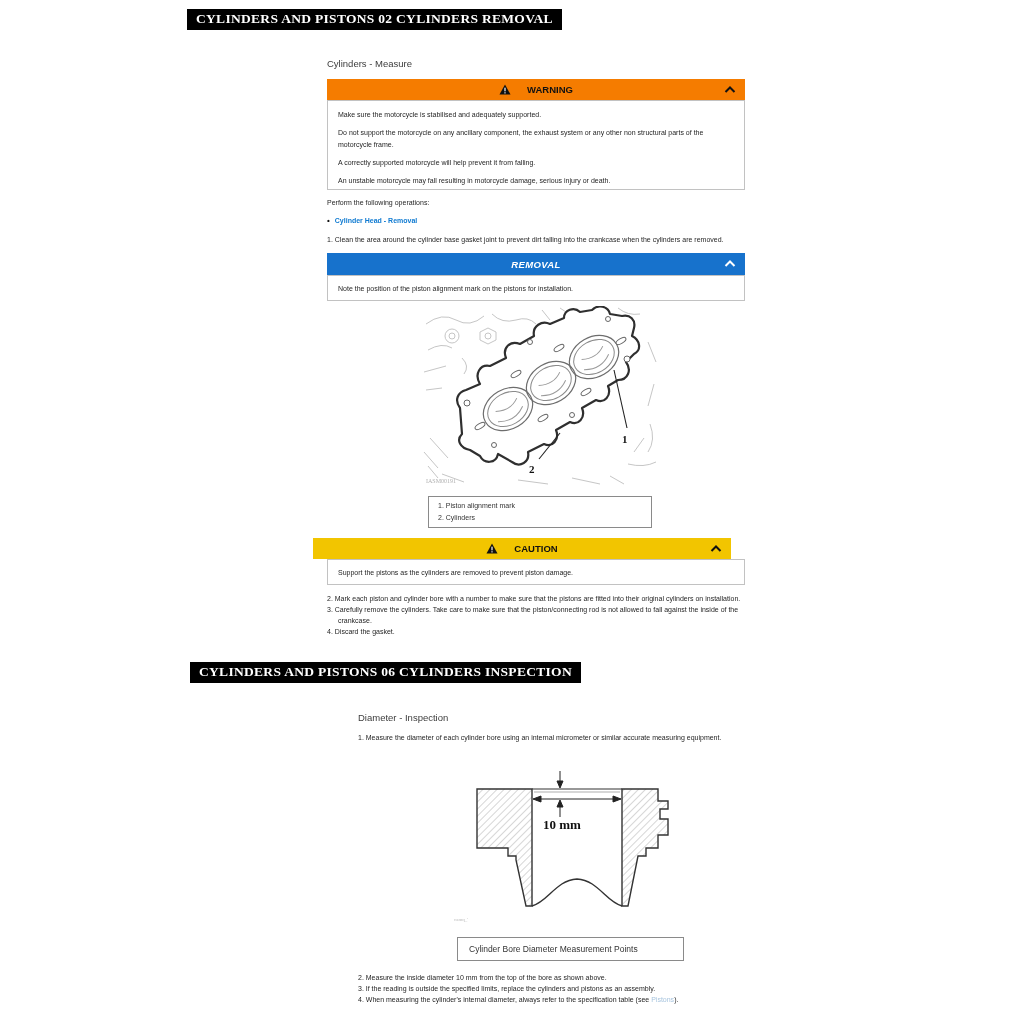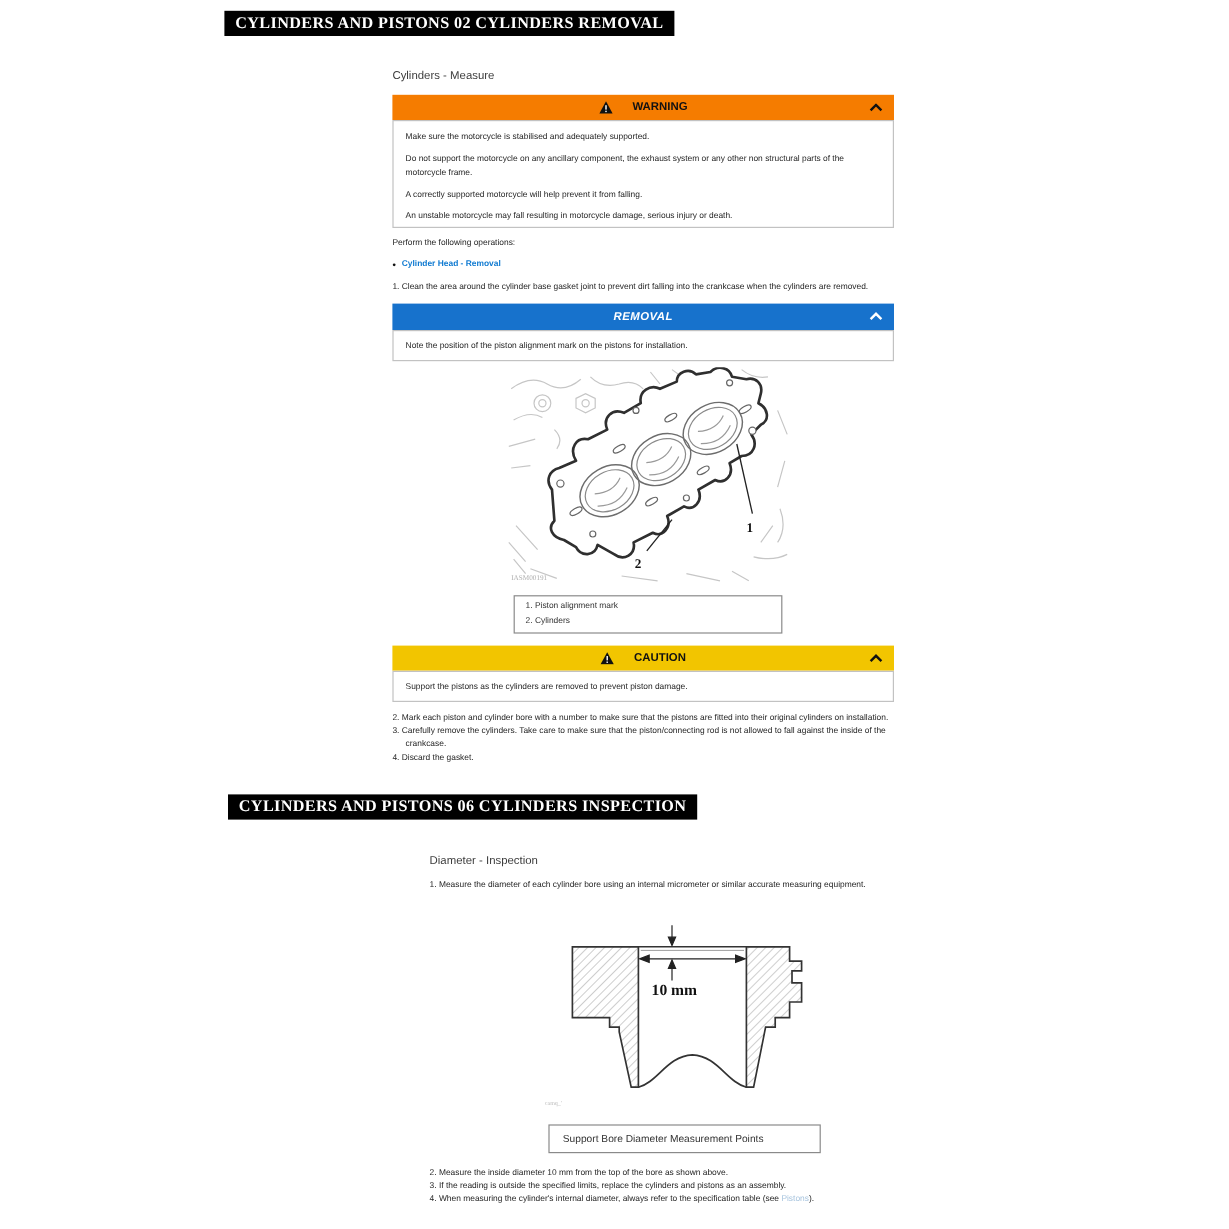--- a/index.html
+++ b/index.html
@@ -157,21 +157,21 @@
     <text x="200" y="137" font-size="11" font-weight="bold" fill="#111">1</text>
     <text x="107" y="167" font-size="11" font-weight="bold" fill="#111">2</text>
     <text x="4" y="177" font-size="6" fill="#b0b0b0" font-family="Liberation Sans, sans-serif">IASM00191</text>
   </svg>
 
   <div class="caption-box" style="left:428px;top:496px;width:224px;">
     <div>1. Piston alignment mark</div>
     <div>2. Cylinders</div>
   </div>
 
-  <div class="banner banner-caution" style="left:327px;top:538px;">
+  <div class="banner banner-caution" style="left:313px;top:538px;">
     <span class="bt">
       <svg width="12" height="11" viewBox="0 0 13 12">
         <path d="M6.5 .5 L12.5 11.5 H.5 Z" fill="#111"></path>
         <rect x="5.85" y="4" width="1.3" height="4" fill="#fff"></rect>
         <rect x="5.85" y="9" width="1.3" height="1.3" fill="#fff"></rect>
       </svg>
       <span>CAUTION</span>
     </span>
     <svg class="chev" width="12" height="8" viewBox="0 0 12 8">
       <polyline points="1.5,6 6,1.5 10.5,6" fill="none" stroke="#111" stroke-width="2"></polyline>
@@ -217,21 +217,21 @@
       <polygon points="83,34 91,31 91,37"></polygon>
       <polygon points="171,34 163,31 163,37"></polygon>
       <line x1="110" y1="52" x2="110" y2="40"></line>
       <polygon points="107,42 113,42 110,35"></polygon>
     </g>
     <text x="93" y="64" font-size="13" font-weight="bold" fill="#111">10 mm</text>
     <text x="4" y="156" font-size="5" fill="#bbb" font-family="Liberation Sans, sans-serif">camq_'</text>
   </svg>
 
   <div class="caption-box large" style="left:457px;top:937px;width:227px;">
-    <div>Support Bore Diameter Measurement Points</div>
+    <div>Cylinder Bore Diameter Measurement Points</div>
   </div>
 
   <div class="steps" style="left:358px;top:972px;width:432px;">
     <div class="step">2. Measure the inside diameter 10 mm from the top of the bore as shown above.</div>
     <div class="step">3. If the reading is outside the specified limits, replace the cylinders and pistons as an assembly.</div>
     <div class="step"><span>4. When measuring the cylinder's internal diameter, always refer to the specification table (see </span><span class="link-muted">Pistons</span><span>).</span></div>
   </div>
 
 </div>
 

